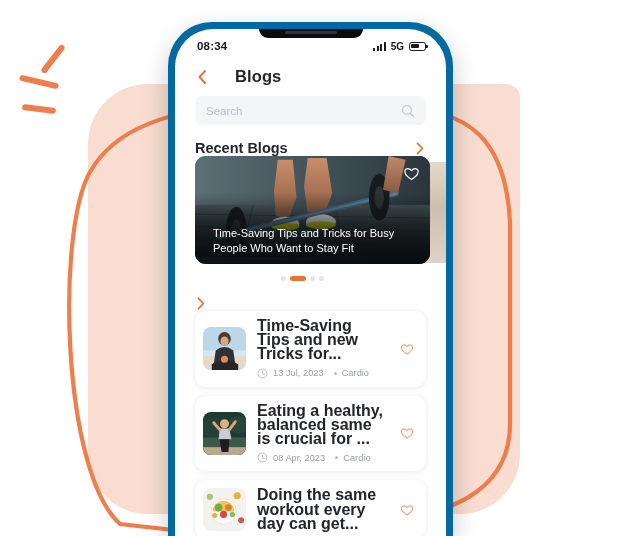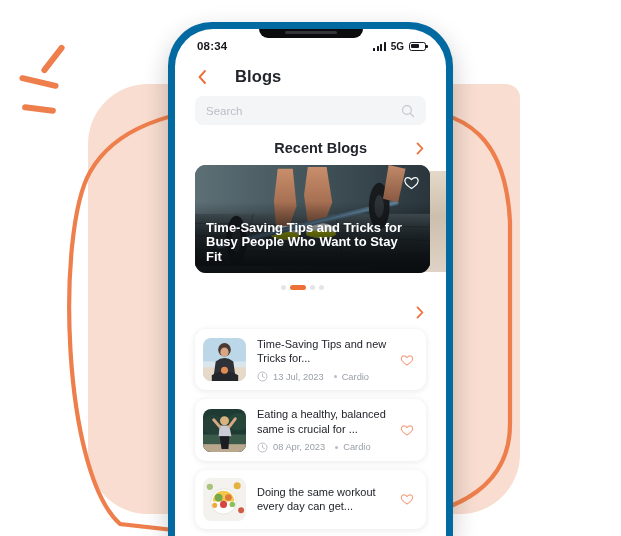--- a/index.html
+++ b/index.html
@@ -217,22 +217,22 @@
     width: 180px;
     padding: 0;
   }
   .search-input::placeholder { color: #b9bec5; }
   .search-icon { width: 14px; height: 14px; flex: none; }
 
   
   .section-head {
     display: flex;
     align-items: center;
-    justify-content: flex-end;
-    padding: 15px 20px 9px 20px;
+    justify-content: space-between;
+    padding: 15px 20px 0 20px;
     gap: 47px;
   }
   .section-title {
     font-size: 14.5px;
     font-weight: bold;
     color: #22252b;
   }
   .section-arrow { width: 12px; height: 15px; cursor: pointer; }
 
   
@@ -298,26 +298,26 @@
   .hero-heart {
     position: absolute;
     right: 9px;
     top: 8px;
     width: 19px;
     height: 19px;
     cursor: pointer;
   }
   .hero-title {
     position: absolute;
-    left: 11px;
+    left: 18px;
     right: 16px;
     bottom: 9px;
-    font-size: 13px;
+    font-size: 11px;
     line-height: 14.4px;
-    font-weight: bold;
+    font-weight: normal;
     color: #ffffff;
   }
   .dots {
     display: flex;
     justify-content: center;
     align-items: center;
     gap: 4px;
     margin-top: 7px;
     margin-right: 16px;
   }
@@ -348,23 +348,23 @@
   .thumb {
     width: 43px;
     height: 43px;
     border-radius: 8px;
     flex: none;
     overflow: hidden;
     position: relative;
   }
   .item-body { flex: 1; min-width: 0; }
   .item-title {
-    font-size: 11px;
+    font-size: 16px;
     line-height: 14.2px;
-    font-weight: normal;
+    font-weight: bold;
     color: #22252b;
   }
   .item-meta {
     display: flex;
     align-items: center;
     gap: 5px;
     margin-top: 6px;
   }
   .meta-date {
     font-size: 9.3px;

